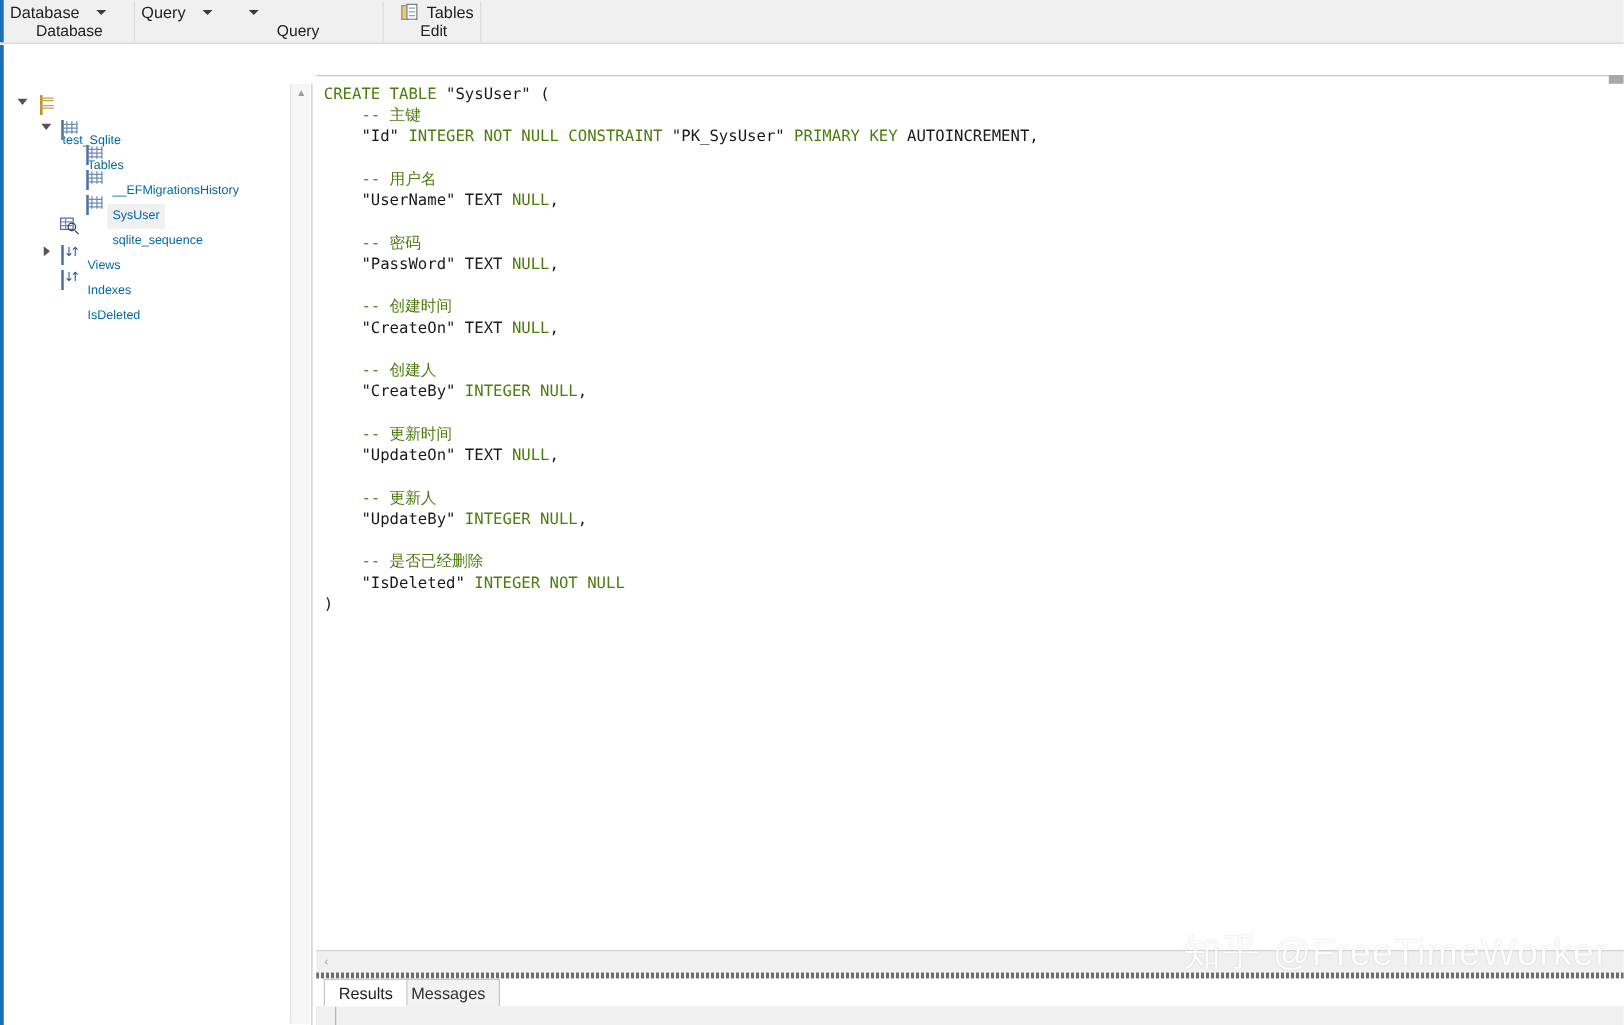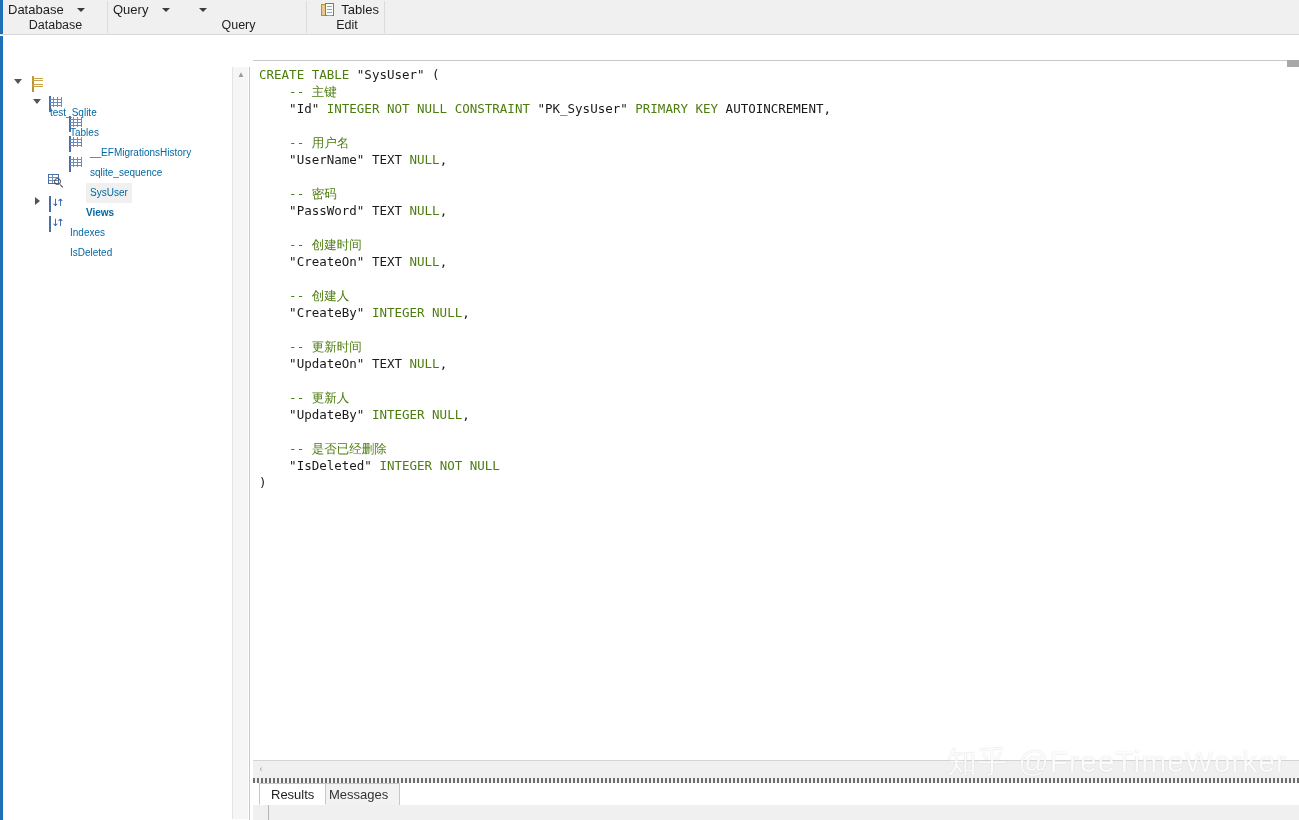--- a/index.html
+++ b/index.html
@@ -598,35 +598,35 @@
         <span class="twist" style="left:27px;"><span class="arrow-open"></span></span>
         <span class="ticon" style="left:46px;"><span class="ic-grid"></span></span>
         <span class="tlabel" style="left:63px;">Tables</span>
       </div>
 
       <div class="tnode">
         <span class="ticon" style="left:66px;"><span class="ic-grid"></span></span>
         <span class="tlabel" style="left:83px;">__EFMigrationsHistory</span>
       </div>
 
+      <div class="tnode selected">
+        <span class="ticon" style="left:66px;"><span class="ic-grid"></span></span>
+        <span class="tlabel" style="left:83px;">SysUser</span>
+      </div>
+
       <div class="tnode">
         <span class="ticon" style="left:66px;"><span class="ic-grid"></span></span>
         <span class="tlabel" style="left:83px;">sqlite_sequence</span>
-      </div>
-
-      <div class="tnode selected">
-        <span class="ticon" style="left:66px;"><span class="ic-grid"></span></span>
-        <span class="tlabel" style="left:83px;">SysUser</span>
       </div>
 
       <div class="tnode">
         <span class="ticon" style="left:45px;">
           <span class="ic-view"><span class="vg"></span><span class="mag"></span><span class="maghandle"></span></span>
         </span>
-        <span class="tlabel" style="left:79px;font-weight:bold;">Views</span>
+        <span class="tlabel" style="left:63px;">Views</span>
       </div>
 
       <div class="tnode">
         <span class="twist" style="left:27px;"><span class="arrow-closed"></span></span>
         <span class="ticon" style="left:46px;">
           <span class="ic-arrows"><span class="ar ar-down">↓</span><span class="ar ar-up">↑</span></span>
         </span>
         <span class="tlabel" style="left:63px;">Indexes</span>
       </div>
 

